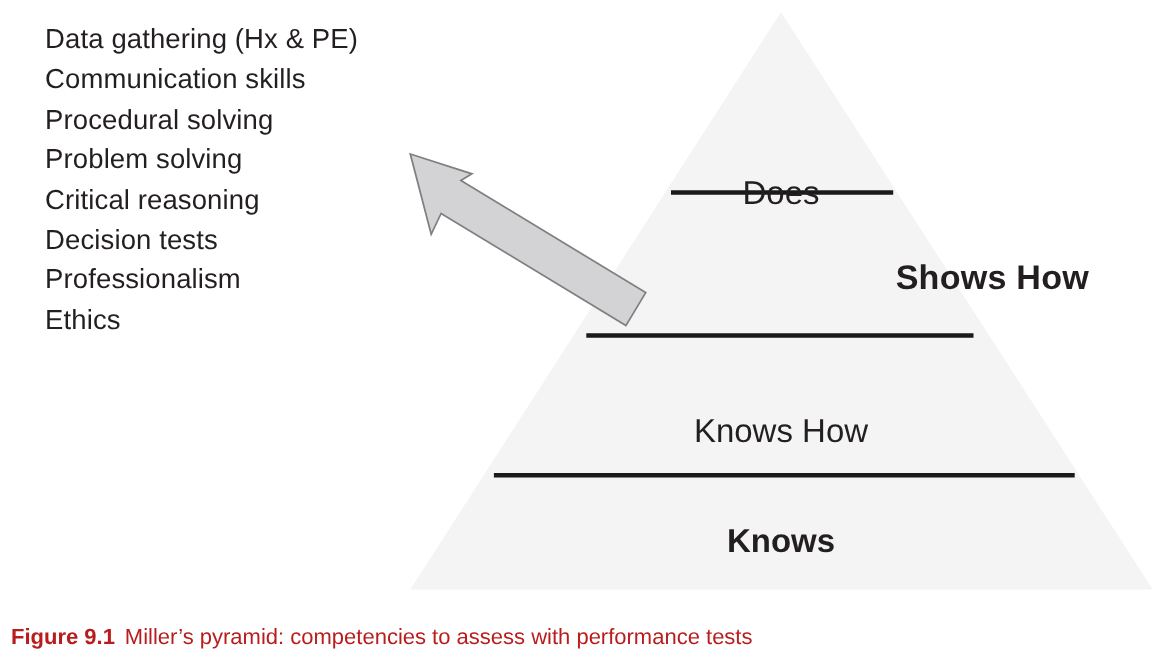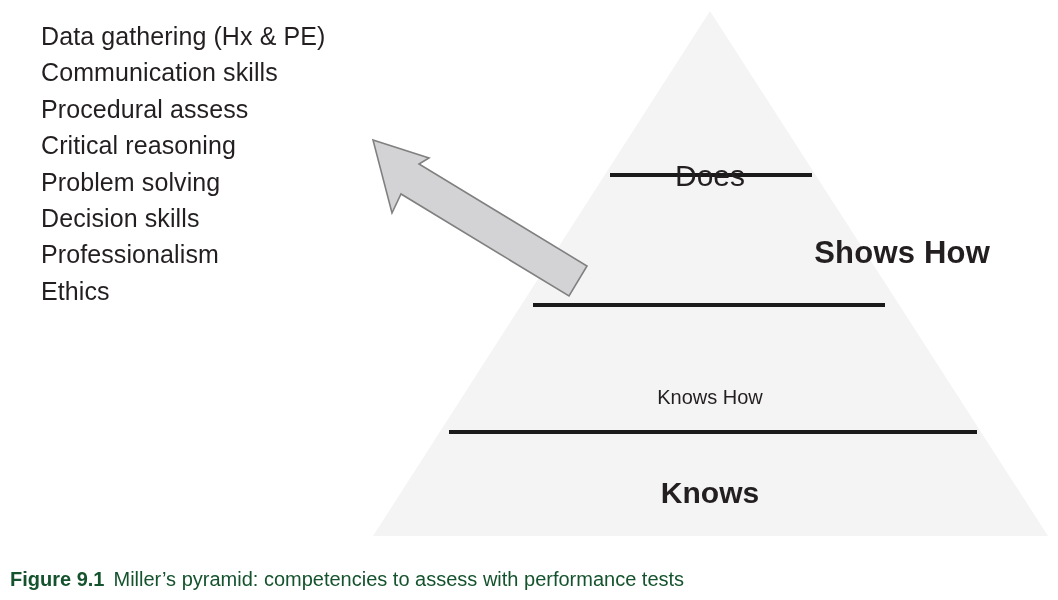--- a/index.html
+++ b/index.html
@@ -55,31 +55,31 @@
   .level-label {
     position: absolute;
     width: 560px;
     left: 430px;
     text-align: center;
     color: #231f20;
     white-space: nowrap;
   }
   #level-label-does   { top: 130px; font-size: 30px; margin-top: 29px; }
   #level-label-shows  { top: 235px; font-size: 31px; font-weight: bold; letter-spacing: 0.2px; text-align: right; }
-  #level-label-knows-how { top: 386px; font-size: 20px; }
+  #level-label-knows-how { top: 376px; font-size: 30px; }
   #level-label-knows  { top: 476px; font-size: 30px; font-weight: bold; }
 
   
   #figure-caption {
     position: absolute;
     left: 10px;
     top: 566px;
     font-size: 20px;
     line-height: 26px;
-    color: #14532d;
+    color: #b91c1c;
     font-stretch: condensed;
     white-space: nowrap;
   }
   #figure-caption .caption-number {
     font-weight: bold;
     margin-right: 9px;
   }
 </style>
 </head>
 <body>
@@ -95,24 +95,24 @@
     <line x1="533" y1="305" x2="885" y2="305" stroke="#1a1a1a" stroke-width="4"></line>
 
     <line x1="449" y1="432" x2="977" y2="432" stroke="#1a1a1a" stroke-width="4"></line>
 
     <polygon points="373,140 429,158 419,164 587,266 569,296 401,194 392,213" fill="#d3d3d5" stroke="#808080" stroke-width="1.6" stroke-linejoin="miter"></polygon>
   </svg>
 
   <ul id="competency-list">
     <li>Data gathering (Hx &amp; PE)</li>
     <li>Communication skills</li>
-    <li>Procedural assess</li>
+    <li>Procedural solving</li>
+    <li>Problem solving</li>
     <li>Critical reasoning</li>
-    <li>Problem solving</li>
-    <li>Decision skills</li>
+    <li>Decision tests</li>
     <li>Professionalism</li>
     <li>Ethics</li>
   </ul>
 
   <div class="level-label" id="level-label-does">Does</div>
   <div class="level-label" id="level-label-shows">Shows How</div>
   <div class="level-label" id="level-label-knows-how">Knows How</div>
   <div class="level-label" id="level-label-knows">Knows</div>
 
 </div>

